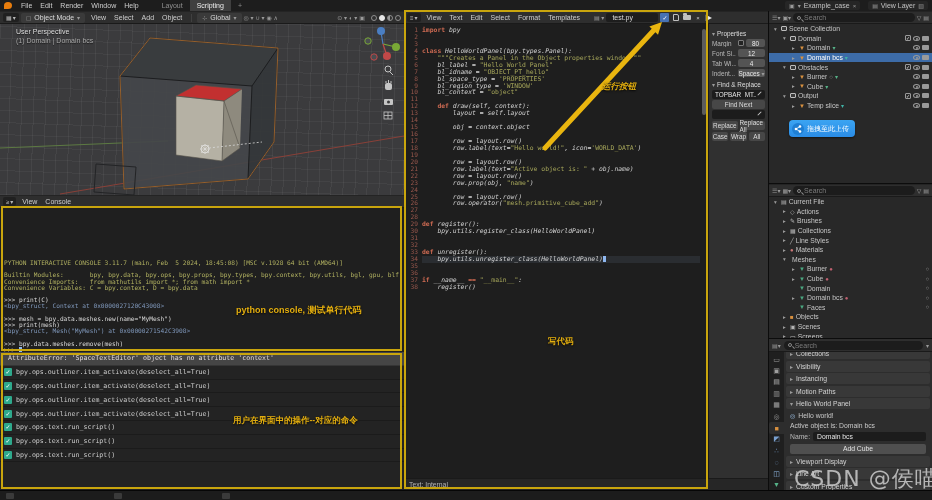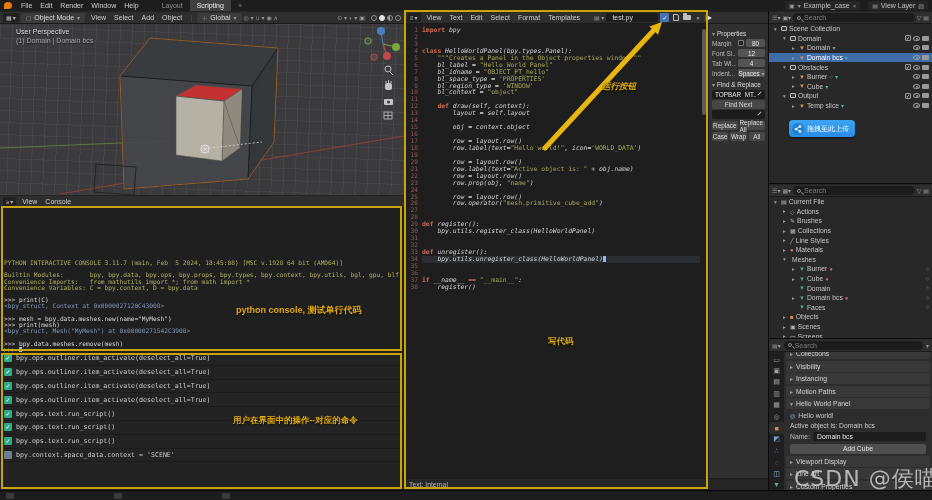--- a/index.html
+++ b/index.html
@@ -263,20 +263,24 @@
   <div id="con-header" class="abs ed-header">
     <span class="etype">
         <span>≥</span>
         <span>▾</span>
       </span>
     <span id="con-menus"><span class="menu">View</span><span class="menu">Console</span></span>
   </div>
   <div id="con-body" class="abs"><div class="cl-ban">PYTHON INTERACTIVE CONSOLE 3.11.7 (main, Feb  5 2024, 18:45:08) [MSC v.1928 64 bit (AMD64)]</div><div class="cl-"> </div><div class="cl-ban">Builtin Modules:       bpy, bpy.data, bpy.ops, bpy.props, bpy.types, bpy.context, bpy.utils, bgl, gpu, blf, mathutils</div><div class="cl-ban">Convenience Imports:   from mathutils import *; from math import *</div><div class="cl-ban">Convenience Variables: C = bpy.context, D = bpy.data</div><div class="cl-"> </div><div class="cl-in">&gt;&gt;&gt; print(C)</div><div class="cl-out">&lt;bpy_struct, Context at 0x0000027120C43008&gt;</div><div class="cl-"> </div><div class="cl-in">&gt;&gt;&gt; mesh = bpy.data.meshes.new(name="MyMesh")</div><div class="cl-in">&gt;&gt;&gt; print(mesh)</div><div class="cl-out">&lt;bpy_struct, Mesh("MyMesh") at 0x00000271542C3908&gt;</div><div class="cl-"> </div><div class="cl-in">&gt;&gt;&gt; bpy.data.meshes.remove(mesh)</div><div class="cl-in">&gt;&gt;&gt; <span class="blk-cursor"></span></div></div>
 
   <div id="info" class="abs">
+      <div class="info-row sel">
+        <span class="ic-none"></span>
+        <span>AttributeError: 'SpaceTextEditor' object has no attribute 'context'</span>
+      </div>
       <div class="info-row">
         <span class="ic-check">✓</span>
         <span>bpy.ops.outliner.item_activate(deselect_all=True)</span>
       </div>
       <div class="info-row">
         <span class="ic-check">✓</span>
         <span>bpy.ops.outliner.item_activate(deselect_all=True)</span>
       </div>
       <div class="info-row">
         <span class="ic-check">✓</span>
@@ -290,24 +294,20 @@
         <span class="ic-check">✓</span>
         <span>bpy.ops.text.run_script()</span>
       </div>
       <div class="info-row">
         <span class="ic-check">✓</span>
         <span>bpy.ops.text.run_script()</span>
       </div>
       <div class="info-row">
         <span class="ic-check">✓</span>
         <span>bpy.ops.text.run_script()</span>
-      </div>
-      <div class="info-row">
-        <span class="ic-prop"></span>
-        <span>bpy.context.space_data.context = 'SCENE'</span>
       </div>
     </div>
 
   <div id="te-header" class="abs ed-header">
     <span class="etype">
         <span>≡</span>
         <span>▾</span>
       </span>
     <span id="te-menus"><span class="menu">View</span><span class="menu">Text</span><span class="menu">Edit</span><span class="menu">Select</span><span class="menu">Format</span><span class="menu">Templates</span></span>
     <span class="datablock">

